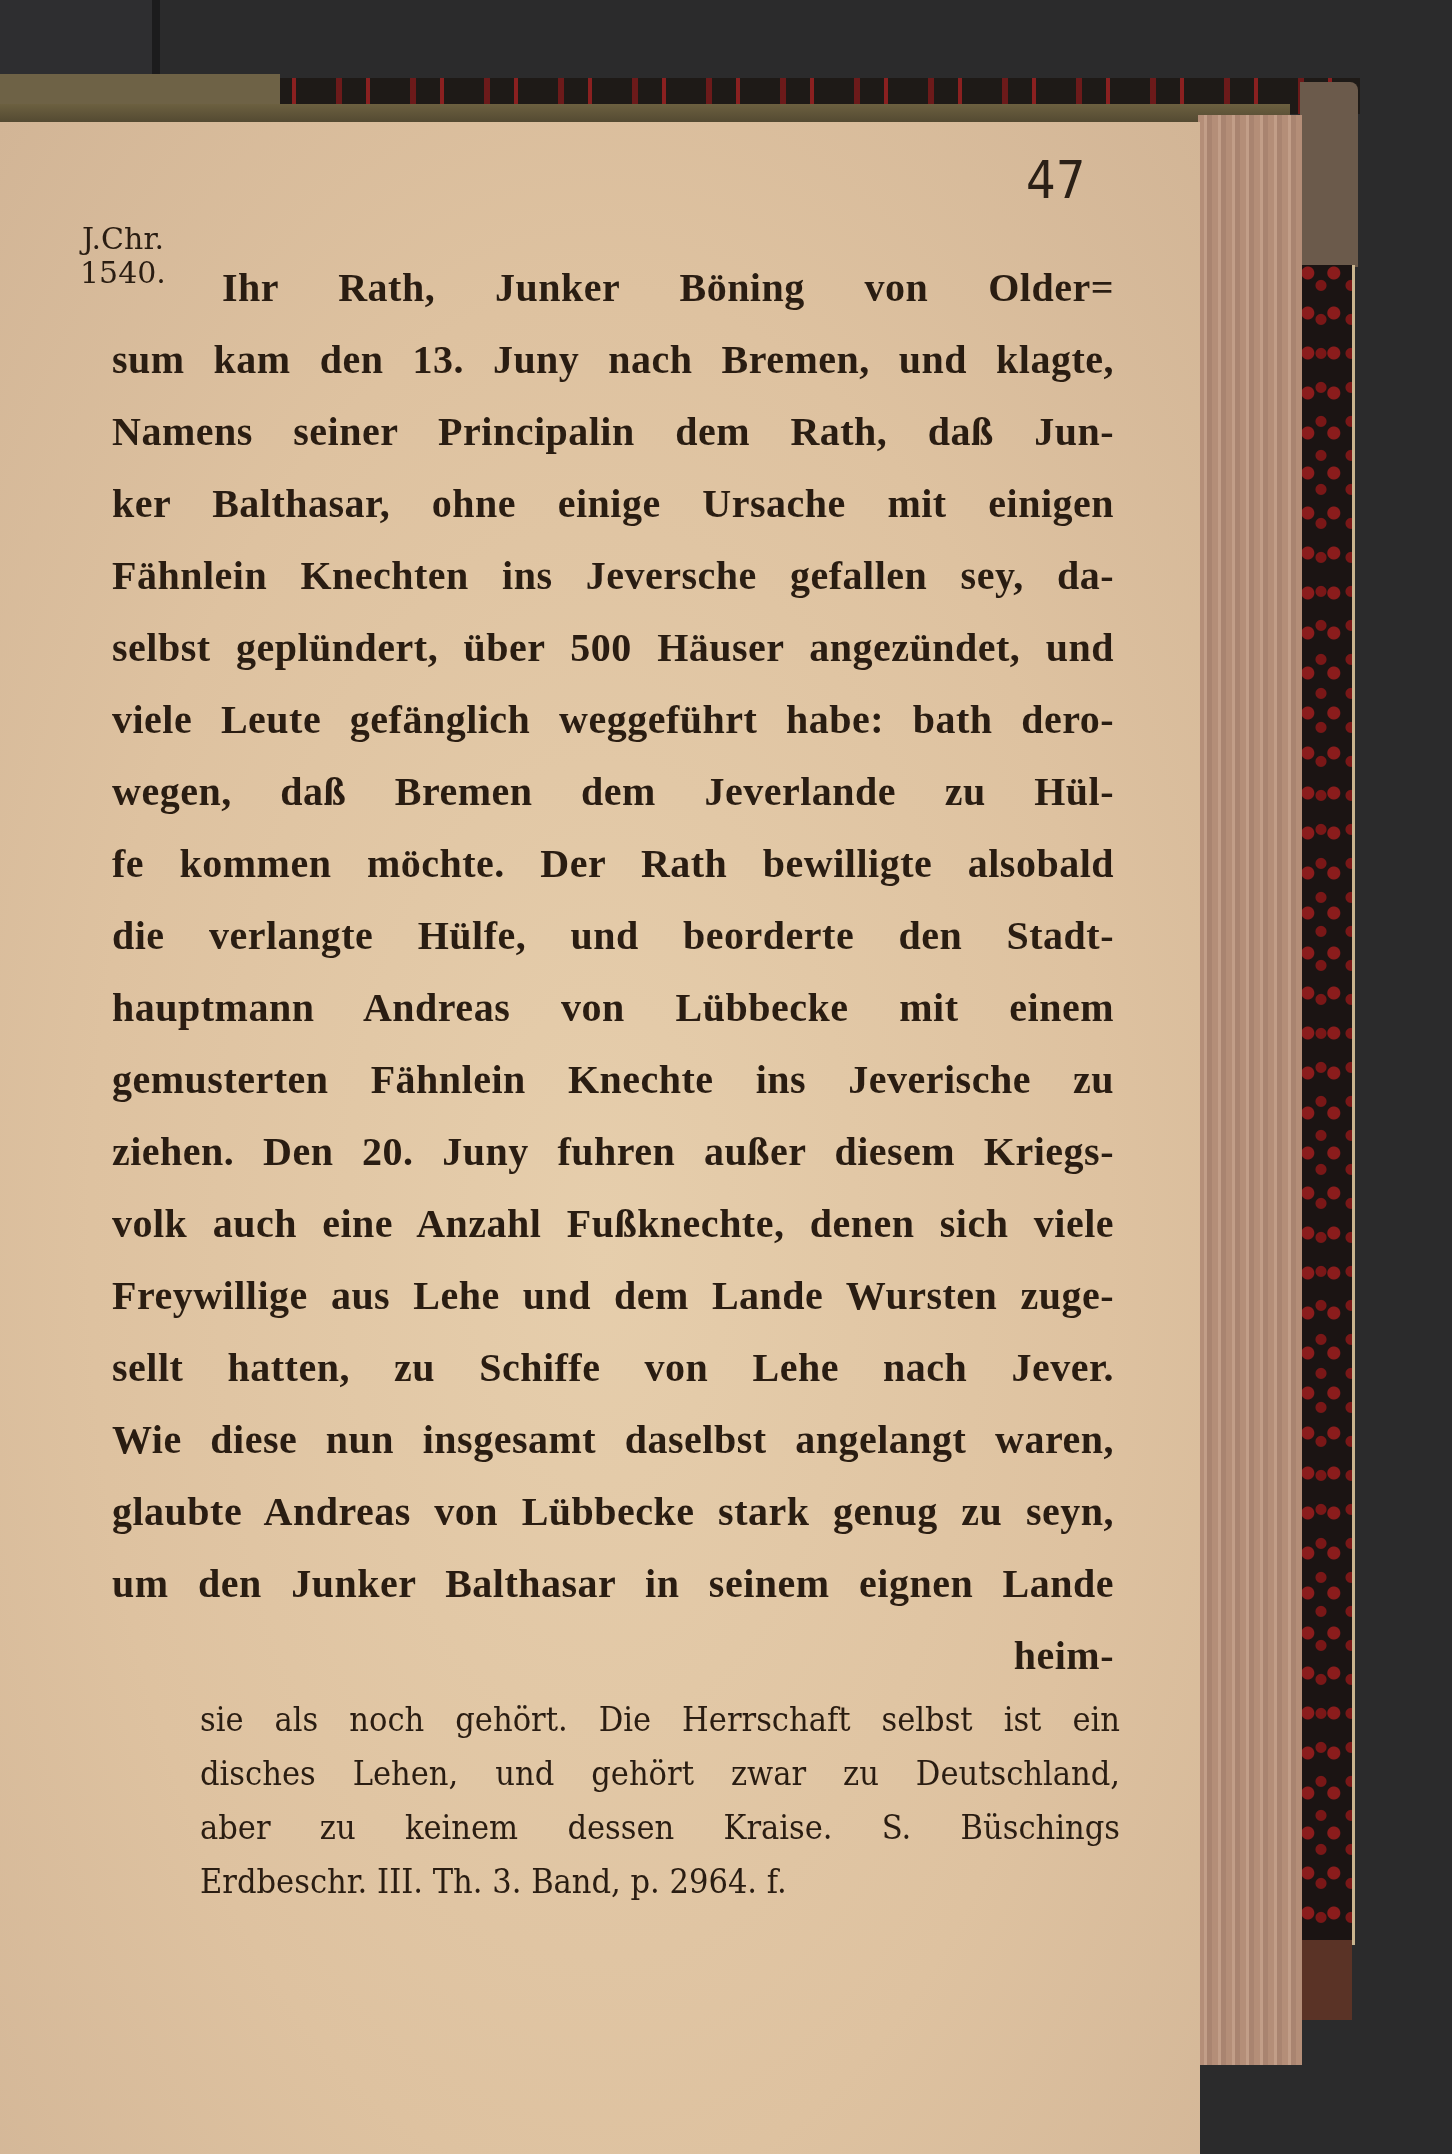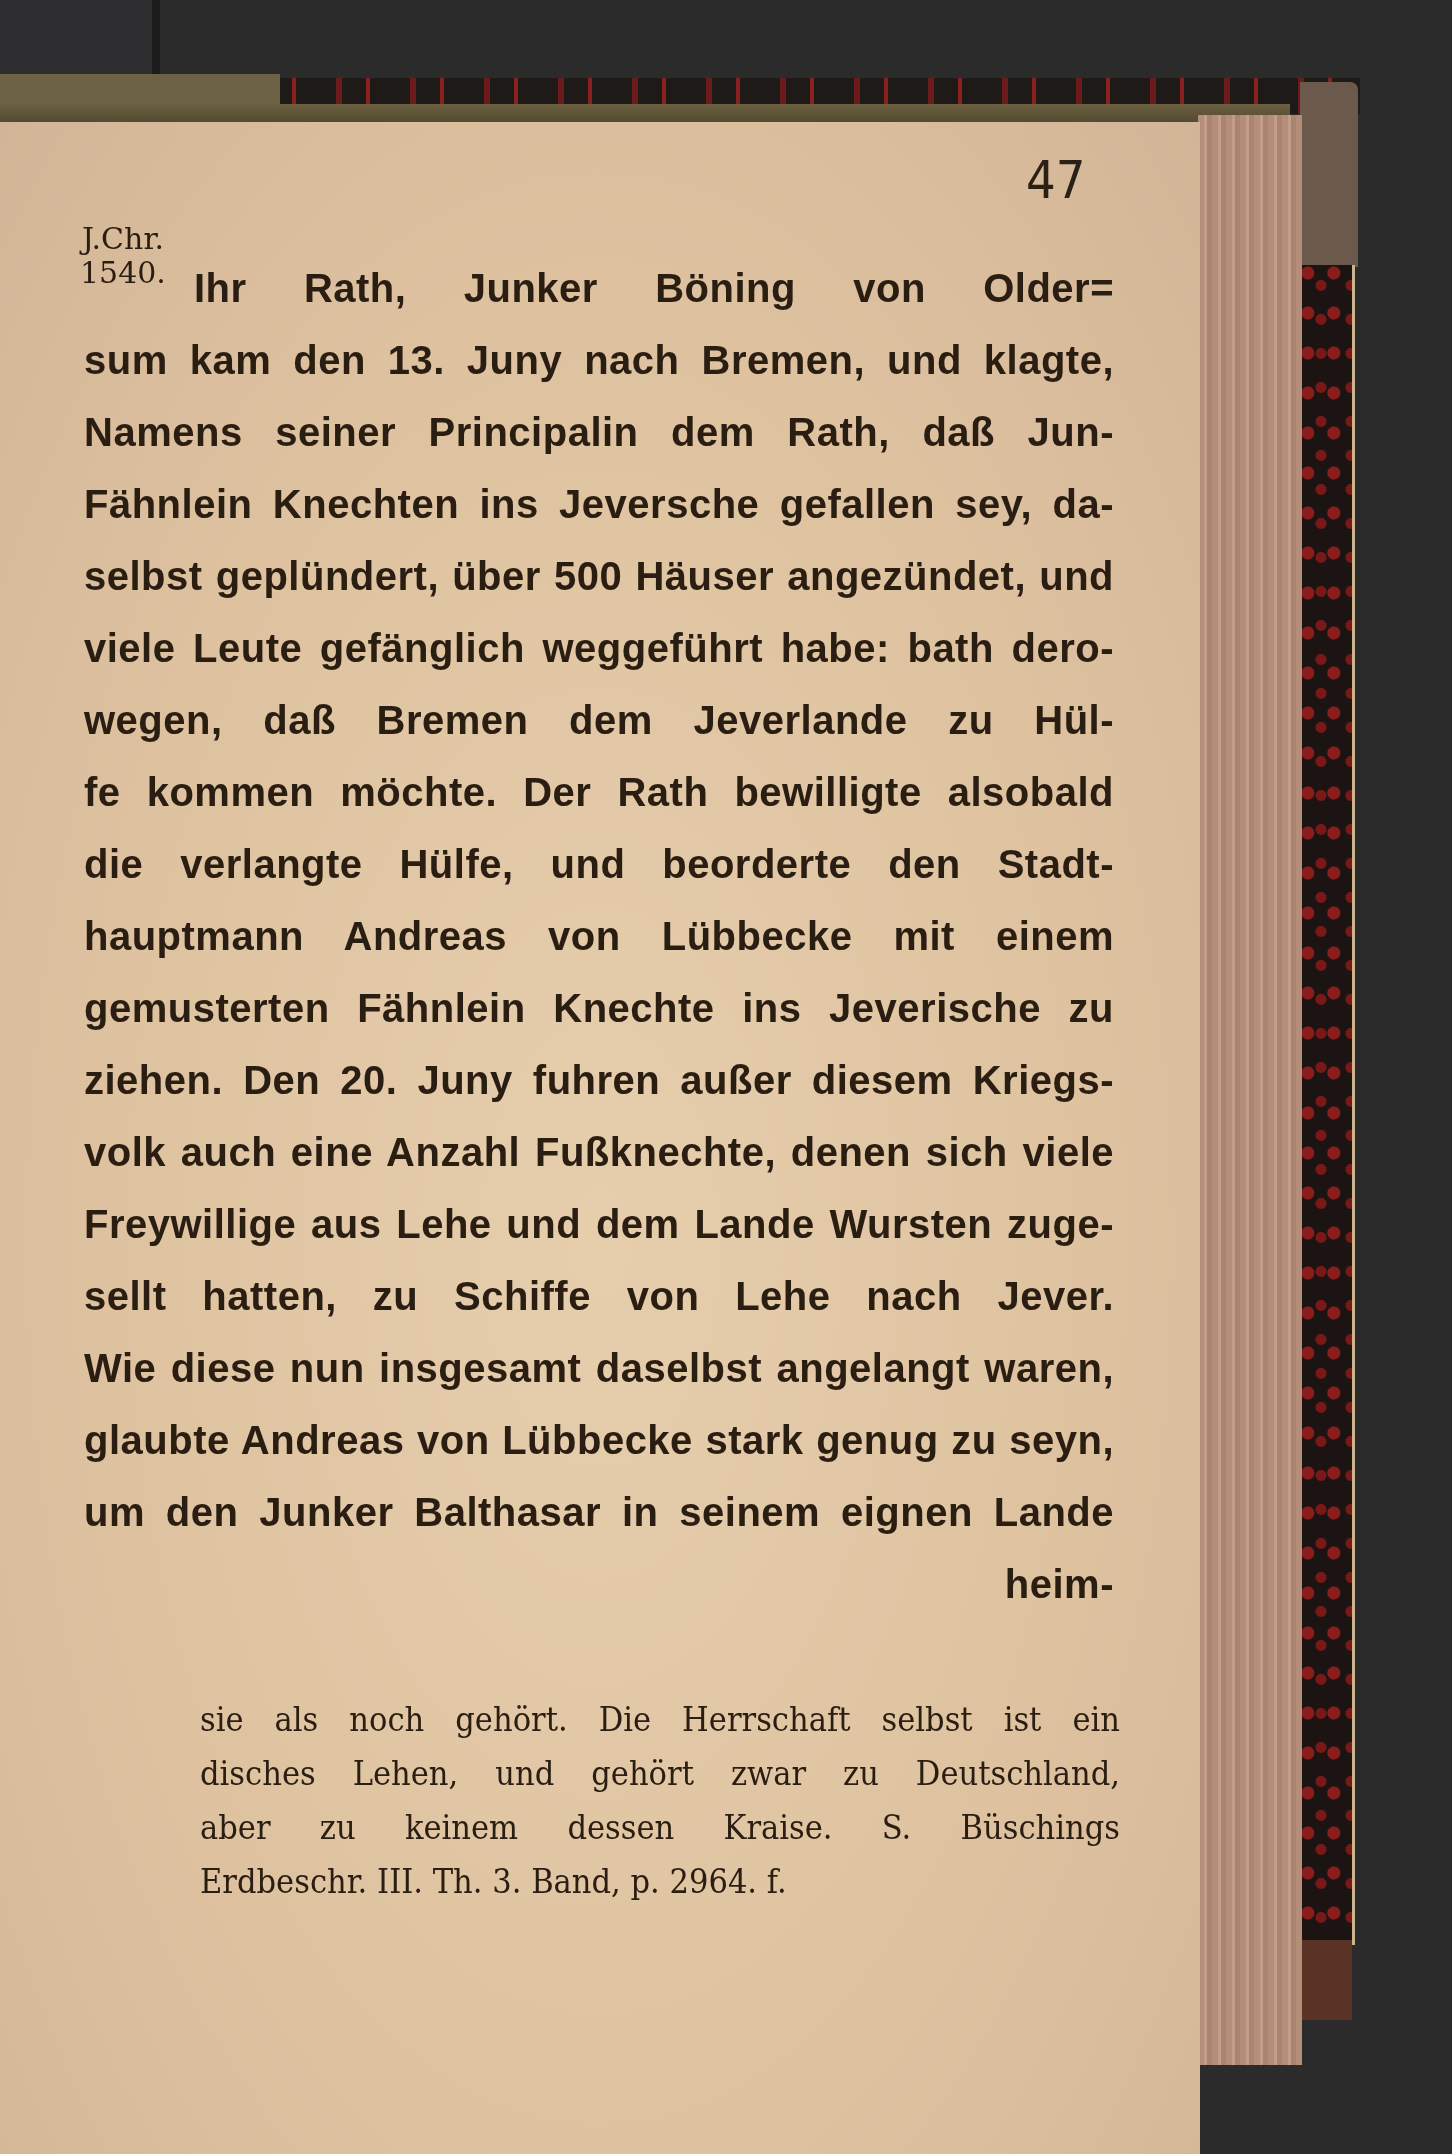--- a/index.html
+++ b/index.html
@@ -38,21 +38,21 @@
       radial-gradient(ellipse at 50% 55%, #e6ceac 0%, #dec2a0 60%, #d2b596 100%);
     color:#2a1d12;
   }
   .page-number { position:absolute; left:1026px; top:28px; font-size:52px; font-family:"DejaVu Sans Condensed","DejaVu Sans",sans-serif; color:#2b2016; }
   .margin-note { position:absolute; left:80px; top:100px; font-size:30px; line-height:34px;text-align:center; }
   .margin-note span { display:block; }
   .body-text { position:absolute; left:84px; top:130px; width:1030px; }
   .line {
     display:block; height:72px; font-size:40px; line-height:72px; white-space:nowrap;
     text-align:justify; text-align-last:justify; letter-spacing:0.5px;
-    font-family:Liberation Sans, sans-serif; font-weight:bold;
+    font-family:Liberation Serif, serif; font-weight:bold;margin-left:28px;
   }
   .line.first { padding-left:110px; }
   .line.right { text-align-last:right; }
   .footnote { position:absolute; left:200px; top:1570px; width:920px; }
   .fline {
     display:block; height:54px; font-size:34px; line-height:54px; white-space:nowrap;
     text-align:justify; text-align-last:justify;
     font-family:"DejaVu Serif Condensed","DejaVu Serif",serif; font-weight:normal;
   }
   .fline.last { text-align-last:left; }
@@ -74,20 +74,21 @@
 
   <div class="margin-note">
     <span>J.Chr.</span>
     <span>1540.</span>
   </div>
 
   <div class="body-text">
     <span class="line first">Ihr Rath, Junker Böning von Older=</span>
     <span class="line">sum kam den 13. Juny nach Bremen, und klagte,</span>
     <span class="line">Namens seiner Principalin dem Rath, daß Jun-</span>
+    <span class="line">ker Balthasar, ohne einige Ursache mit einigen</span>
     <span class="line">Fähnlein Knechten ins Jeversche gefallen sey, da-</span>
     <span class="line">selbst geplündert, über 500 Häuser angezündet, und</span>
     <span class="line">viele Leute gefänglich weggeführt habe: bath dero-</span>
     <span class="line">wegen, daß Bremen dem Jeverlande zu Hül-</span>
     <span class="line">fe kommen möchte. Der Rath bewilligte alsobald</span>
     <span class="line">die verlangte Hülfe, und beorderte den Stadt-</span>
     <span class="line">hauptmann Andreas von Lübbecke mit einem</span>
     <span class="line">gemusterten Fähnlein Knechte ins Jeverische zu</span>
     <span class="line">ziehen. Den 20. Juny fuhren außer diesem Kriegs-</span>
     <span class="line">volk auch eine Anzahl Fußknechte, denen sich viele</span>

